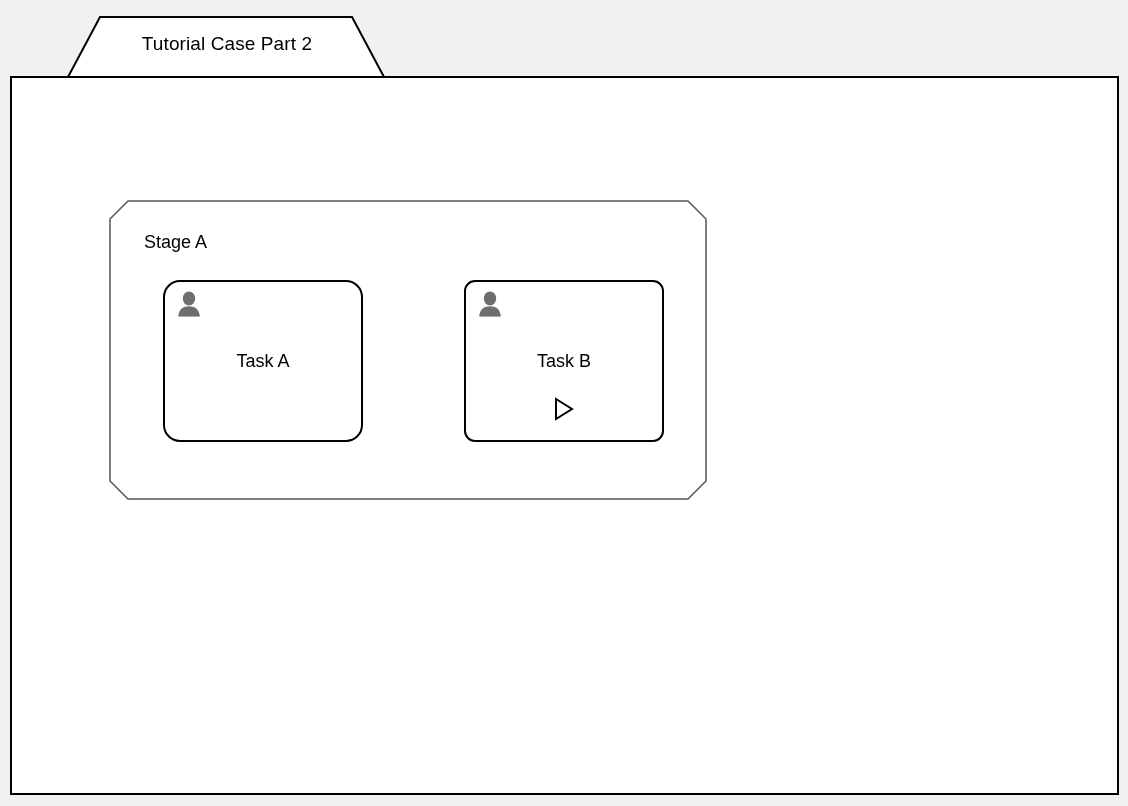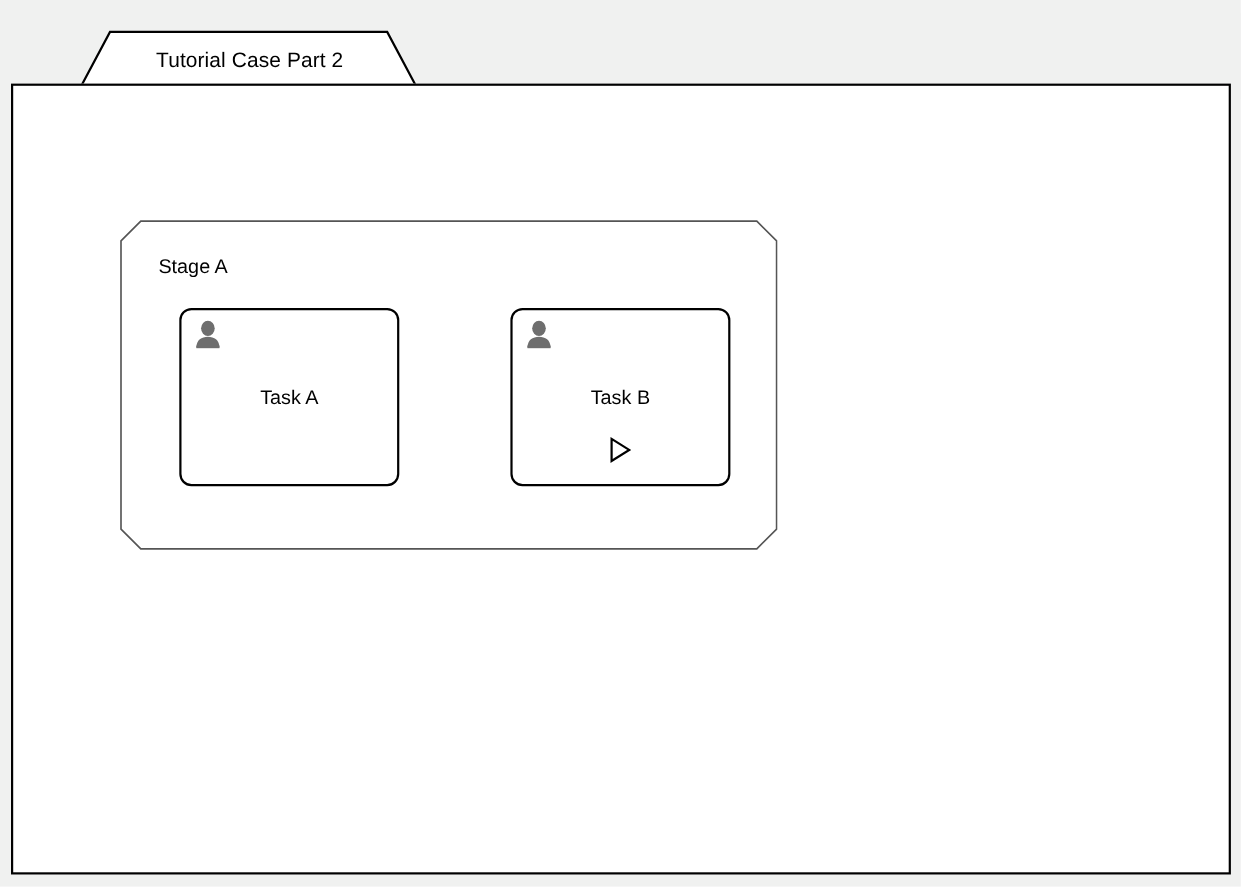--- a/index.html
+++ b/index.html
@@ -17,21 +17,20 @@
   }
 
   
   #tab-strip {
     position: absolute;
     left: 0;
     top: 0;
     width: 1128px;
     height: 78px;
     background: #f0f1f0;
-    margin-top: 12px;
   }
   #case-tab {
     position: absolute;
     left: 62px;
     top: 12px;
     width: 330px;
     height: 66px;
   }
   #case-tab svg {
     position: absolute;
@@ -91,21 +90,21 @@
   
   .task-box {
     position: absolute;
     width: 200px;
     height: 162px;
     background: #ffffff;
     border: 2px solid #000000;
     border-radius: 11px;
     box-sizing: border-box;
   }
-  #task-a { left: 54px; top: 80px; }
+  #task-a { left: 54px; top: 80px; border-radius: 17px; }
   #task-b { left: 355px; top: 80px; text-align: center; }
 
   .task-actor-icon {
     position: absolute;
     left: 12px;
     top: 9px;
     width: 24px;
     height: 26px;
   }
   .task-label {

